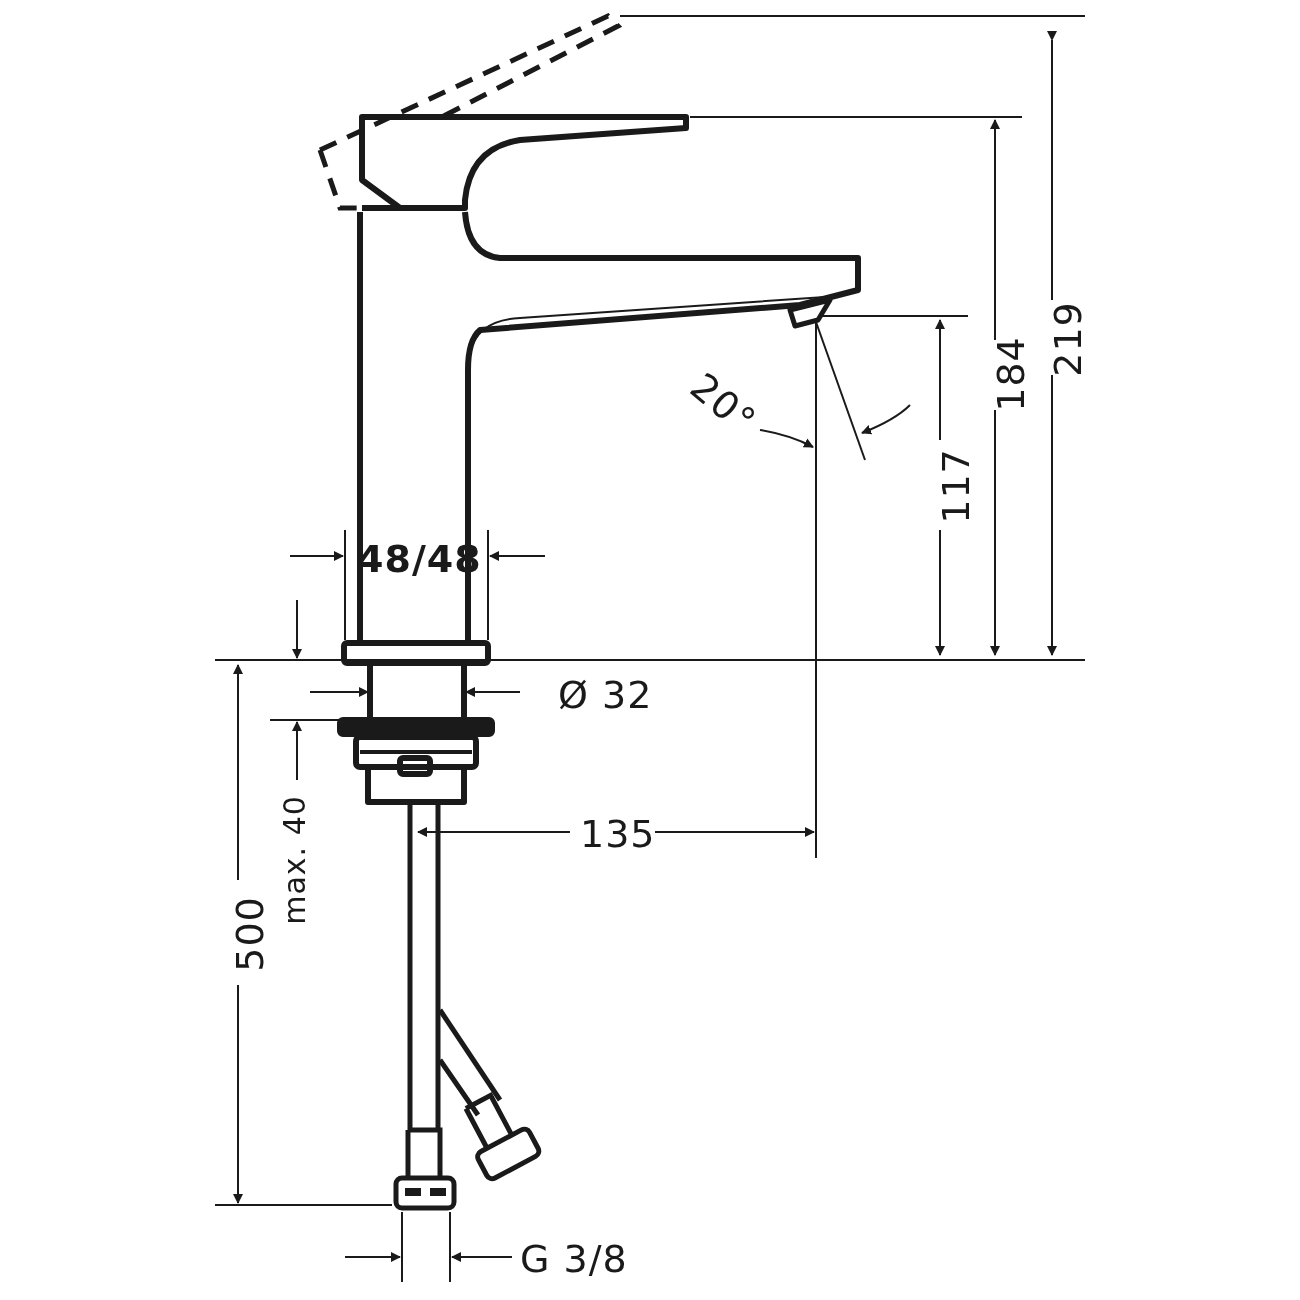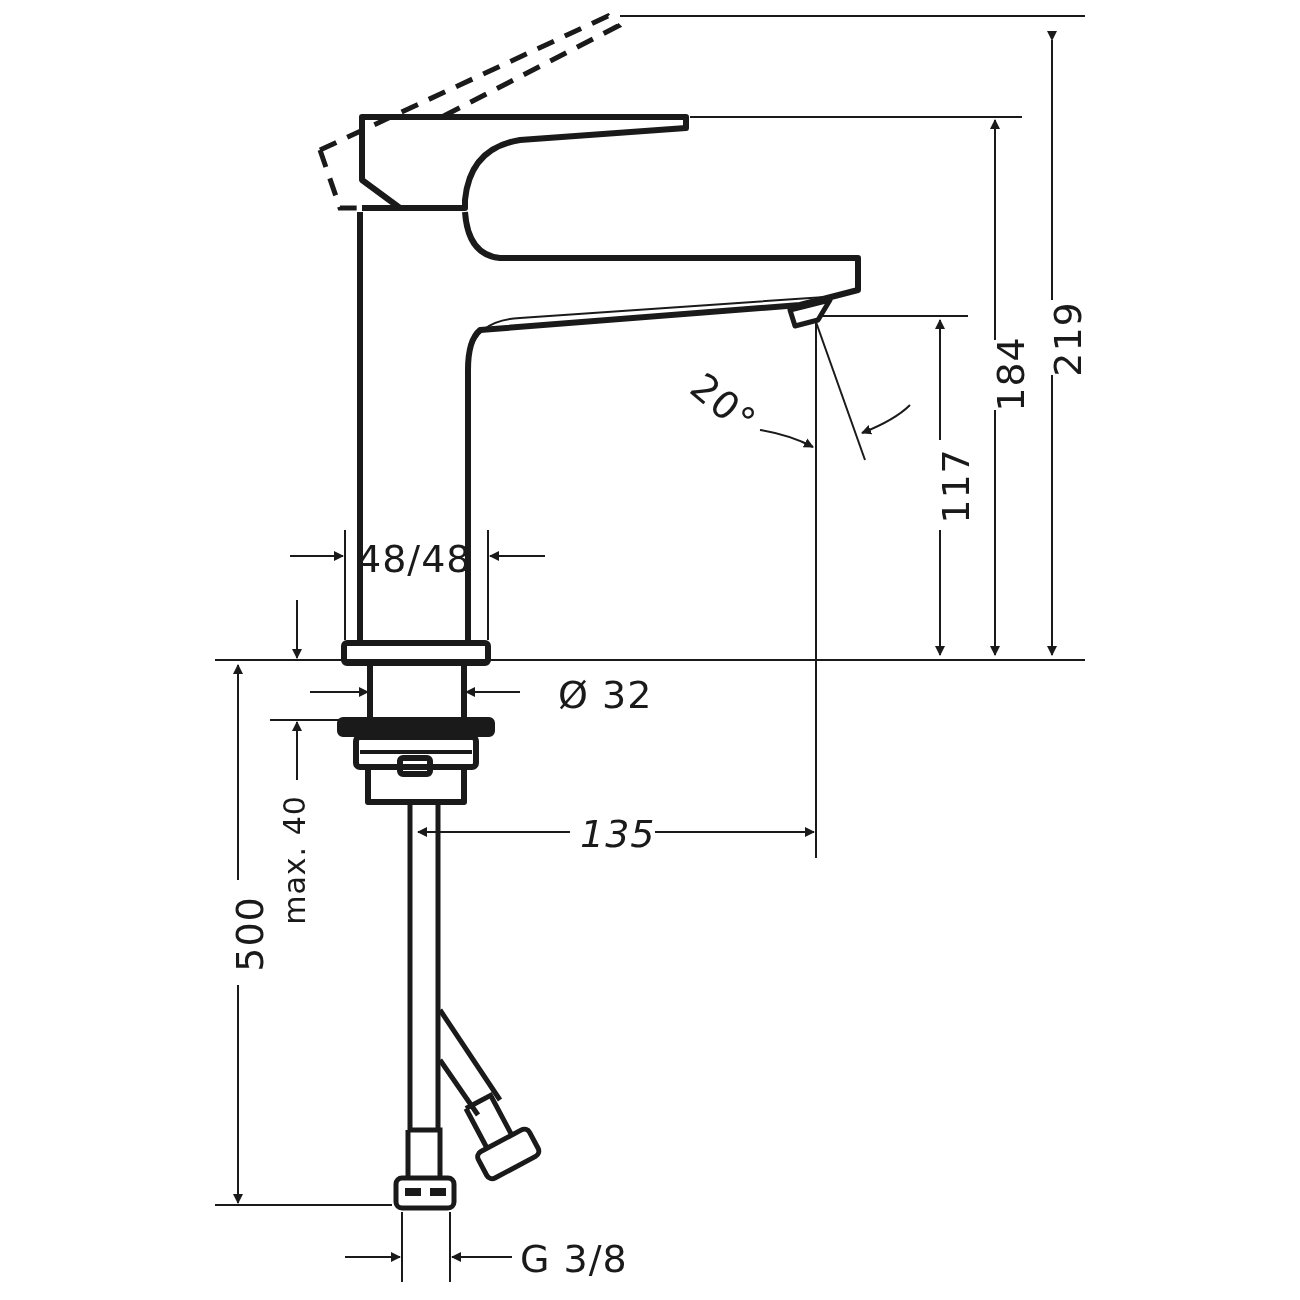--- a/index.html
+++ b/index.html
@@ -90,19 +90,19 @@
     <path d="M345,1257 L400,1257" marker-end="url(#ah)"></path>
     <path d="M512,1257 L452,1257" marker-end="url(#ah)"></path>
     <path d="M760,430 Q790,435 813,447" marker-end="url(#ah)"></path>
     <path d="M910,405 Q895,420 862,433" marker-end="url(#ah)"></path>
   </g>
 </svg>
 
 <div class="lbl rot" style="left:1030px;top:320px;">219</div>
 <div class="lbl rot" style="left:973px;top:355px;">184</div>
 <div class="lbl rot" style="left:918px;top:467px;">117</div>
-<div class="lbl" style="left:357px;top:540px;">48/48</div>
+<div class="lbl" style="left:357px;top:540px;font-weight:bold;">48/48</div>
 <div class="lbl" style="left:558px;top:676px;">Ø 32</div>
 <div class="lbl rot" style="left:230px;top:845px;font-size:30px;">max. 40</div>
 <div class="lbl rot" style="left:212px;top:915px;">500</div>
-<div class="lbl" style="left:580px;top:815px;font-style:italic;">135</div>
+<div class="lbl" style="left:580px;top:815px;">135</div>
 <div class="lbl" style="left:688px;top:385px;transform:rotate(40deg);">20°</div>
 <div class="lbl" style="left:520px;top:1240px;">G 3/8</div>
 
 </body></html>

